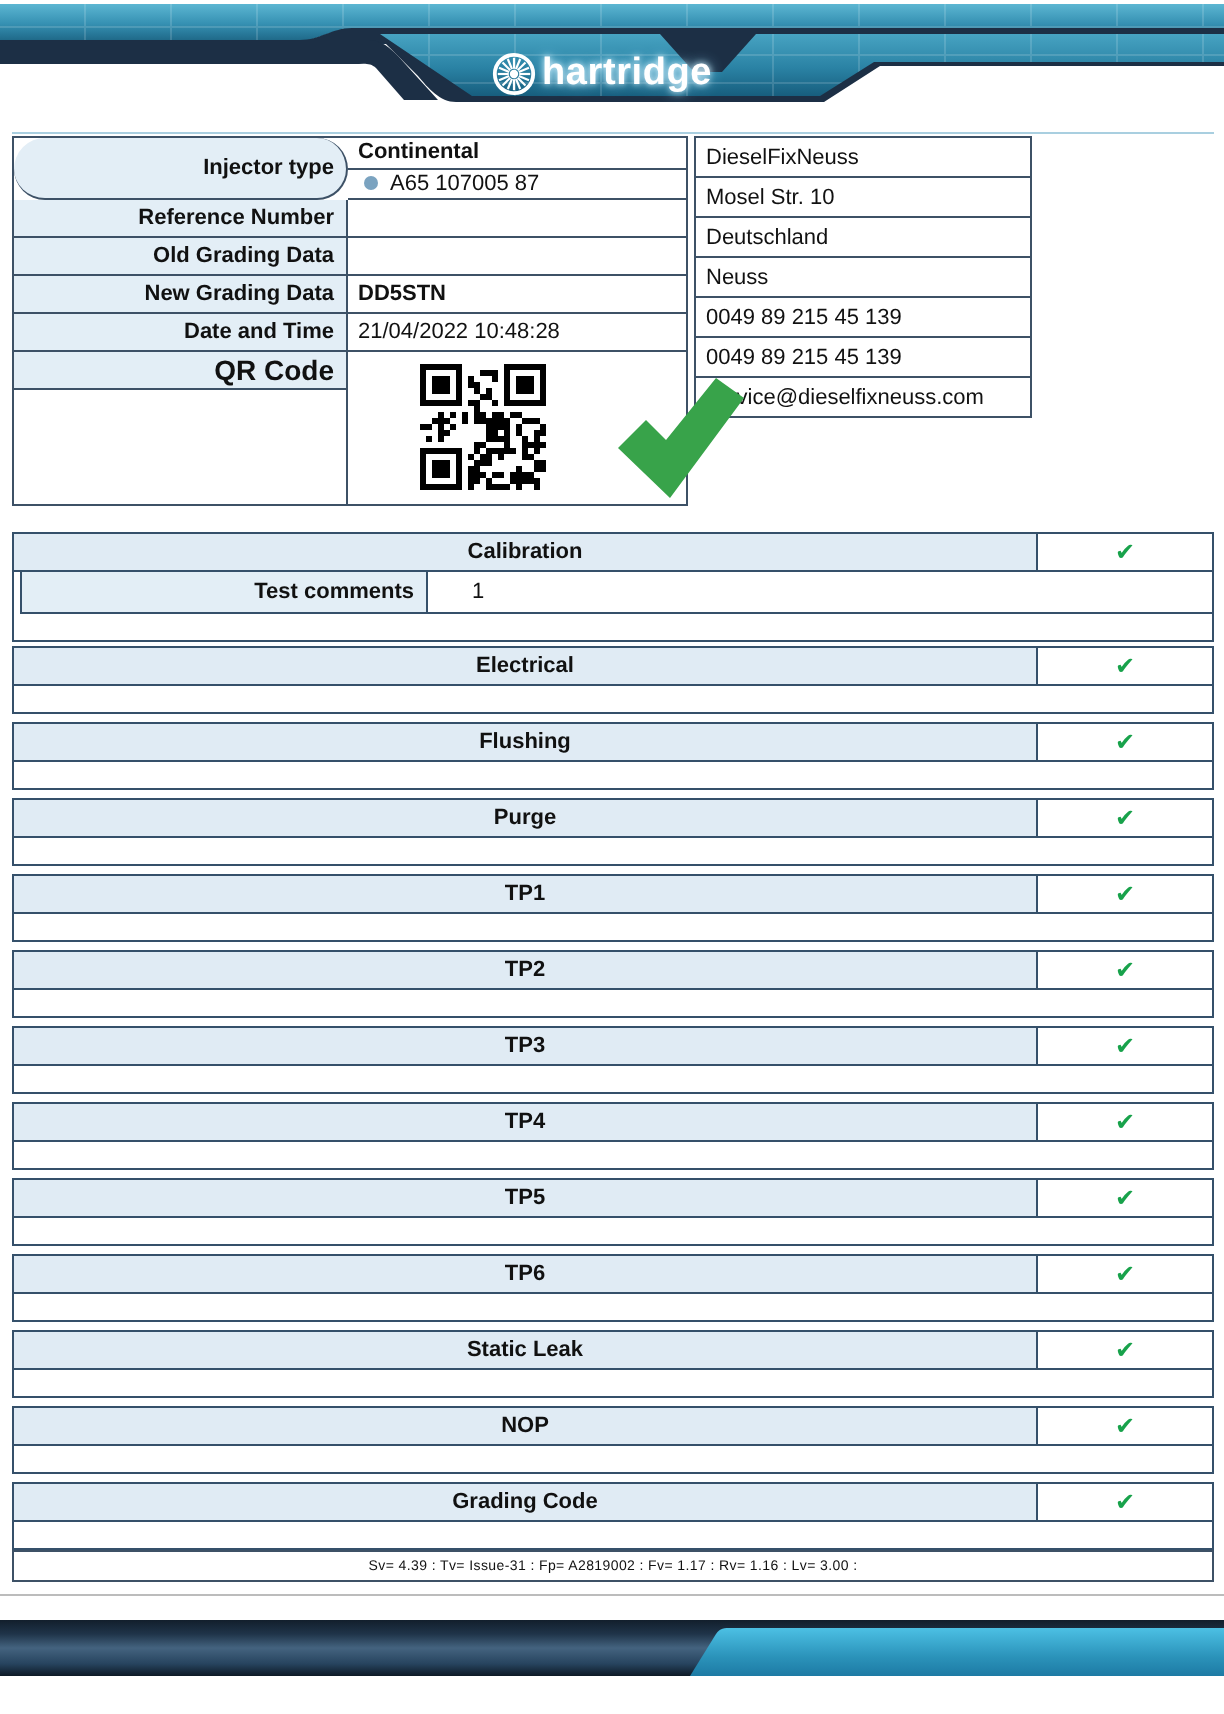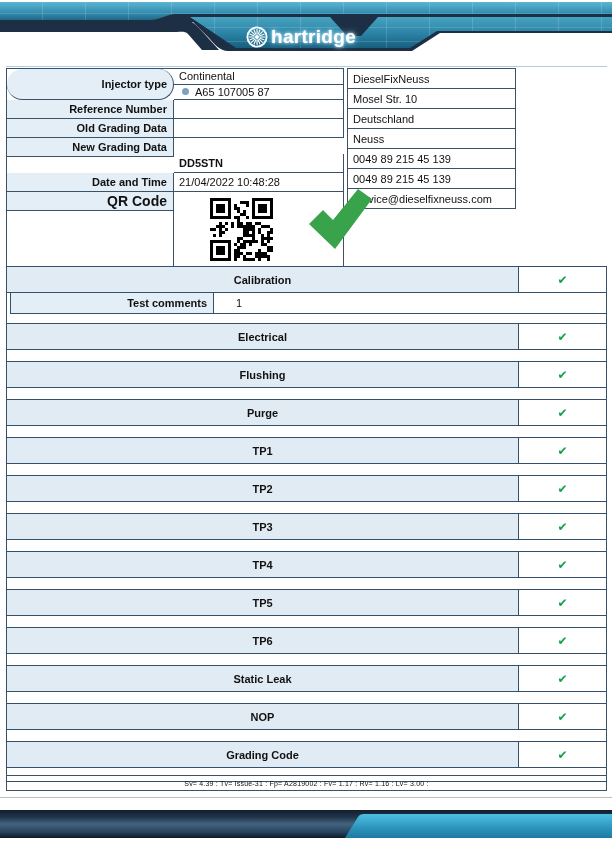--- a/index.html
+++ b/index.html
@@ -16,37 +16,37 @@
   .top-rule{position:absolute;left:6px;top:66px;width:601px;height:1px;background:#a9cfe0;}
 
   
   .itable{position:absolute;left:6px;top:68px;width:338px;border-left:1px solid #3d5166;border-top:1px solid #3d5166;box-sizing:border-box;}
   .irow{display:flex;}
   .ilabel{width:167px;background:#e3eef6;border-right:1px solid #3d5166;border-bottom:1px solid #3d5166;
           text-align:right;font-weight:bold;font-size:11px;padding:0 6px 0 2px;box-sizing:border-box;
           display:flex;align-items:center;justify-content:flex-end;}
   .ival{flex:1;background:#fff;border-right:1px solid #3d5166;border-bottom:1px solid #3d5166;
         font-size:11px;padding-left:5px;display:flex;align-items:center;box-sizing:border-box;}
-  .h20{height:20px;} .h19{height:19px;} .h39{height:31px;border-radius:19px;}
-  .bold{font-weight:bold;margin-top:16px;}
+  .h20{height:20px;font-weight:bold;} .h19{height:19px;} .h39{height:31px;border-radius:19px;}
+  .bold{font-weight:bold;}
   .bullet{display:inline-block;width:7px;height:7px;border-radius:50%;background:#7ba3c0;margin:0 6px 0 3px;flex:0 0 auto;}
   .qr-label-cell{width:167px;border-right:1px solid #3d5166;border-bottom:1px solid #3d5166;box-sizing:border-box;background:#fff;}
   .qr-label-strip{height:19px;background:#e3eef6;border-bottom:1px solid #3d5166;display:flex;align-items:center;justify-content:flex-end;
                   font-weight:bold;font-size:14px;padding-right:6px;box-sizing:border-box;}
   .qr-cell{flex:1;border-right:1px solid #3d5166;border-bottom:1px solid #3d5166;height:76px;position:relative;background:#fff;}
   #qr-svg{position:absolute;left:36px;top:6px;}
 
   .atable{position:absolute;left:347px;top:68px;width:169px;border:1px solid #3d5166;border-bottom:none;box-sizing:border-box;}
   .arow{height:19px;border-bottom:1px solid #3d5166;font-size:11px;display:flex;align-items:center;padding-left:5px;background:#fff;}
 
   .big-check{position:absolute;left:299px;top:187px;z-index:4;}
 
   
   .block{position:absolute;left:6px;width:601px;border:1px solid #35506a;background:#fff;box-sizing:border-box;}
-  .bh{display:flex;height:26px;}
+  .bh{display:flex;height:19px;}
   .bl{flex:1;background:#e0ebf4;border-right:1px solid #35506a;border-bottom:1px solid #35506a;
       display:flex;align-items:center;justify-content:center;font-weight:bold;font-size:11px;box-sizing:border-box;}
   .bc{width:87px;border-bottom:1px solid #35506a;display:flex;align-items:center;justify-content:center;
       color:#18a24b;font-size:12px;font-weight:bold;box-sizing:border-box;background:#fff;}
   .bb{height:13px;background:#fff;}
   .tc-row{display:flex;height:20px;margin-left:3px;border-bottom:1px solid #35506a;gap:16px;}
   .tcl{width:204px;background:#e3eef6;border-right:1px solid #35506a;border-left:1px solid #35506a;
        display:flex;align-items:center;justify-content:flex-end;font-weight:bold;font-size:11px;padding-right:6px;box-sizing:border-box;}
   .tcv{flex:1;font-size:11px;display:flex;align-items:center;padding-left:6px;}
 

